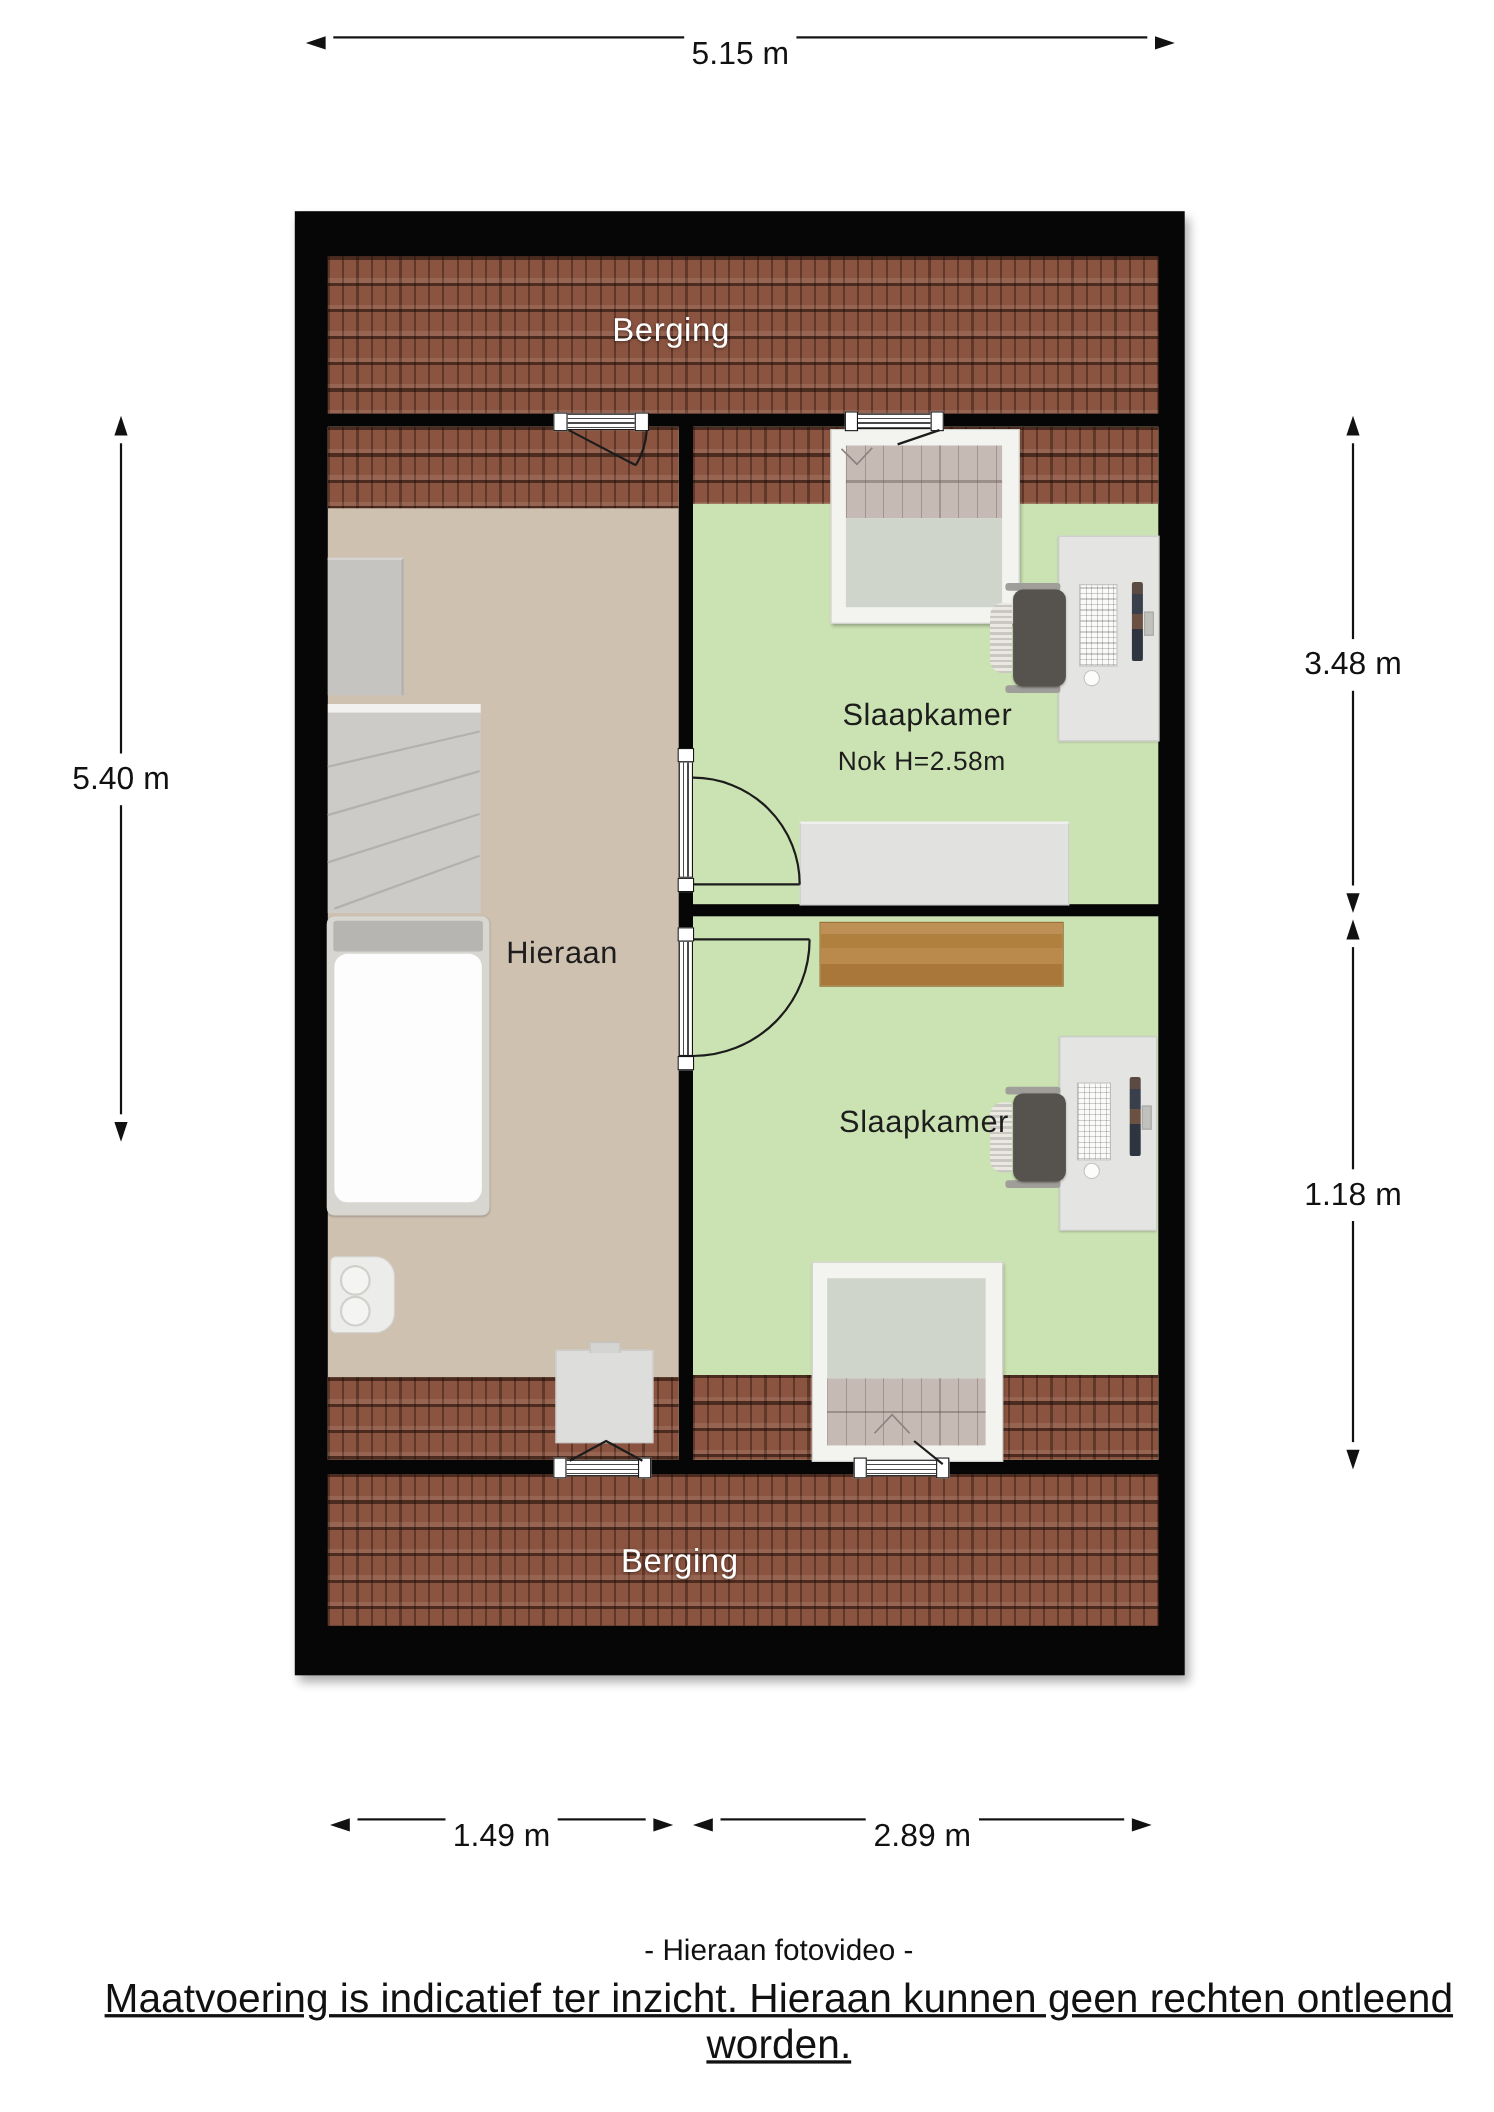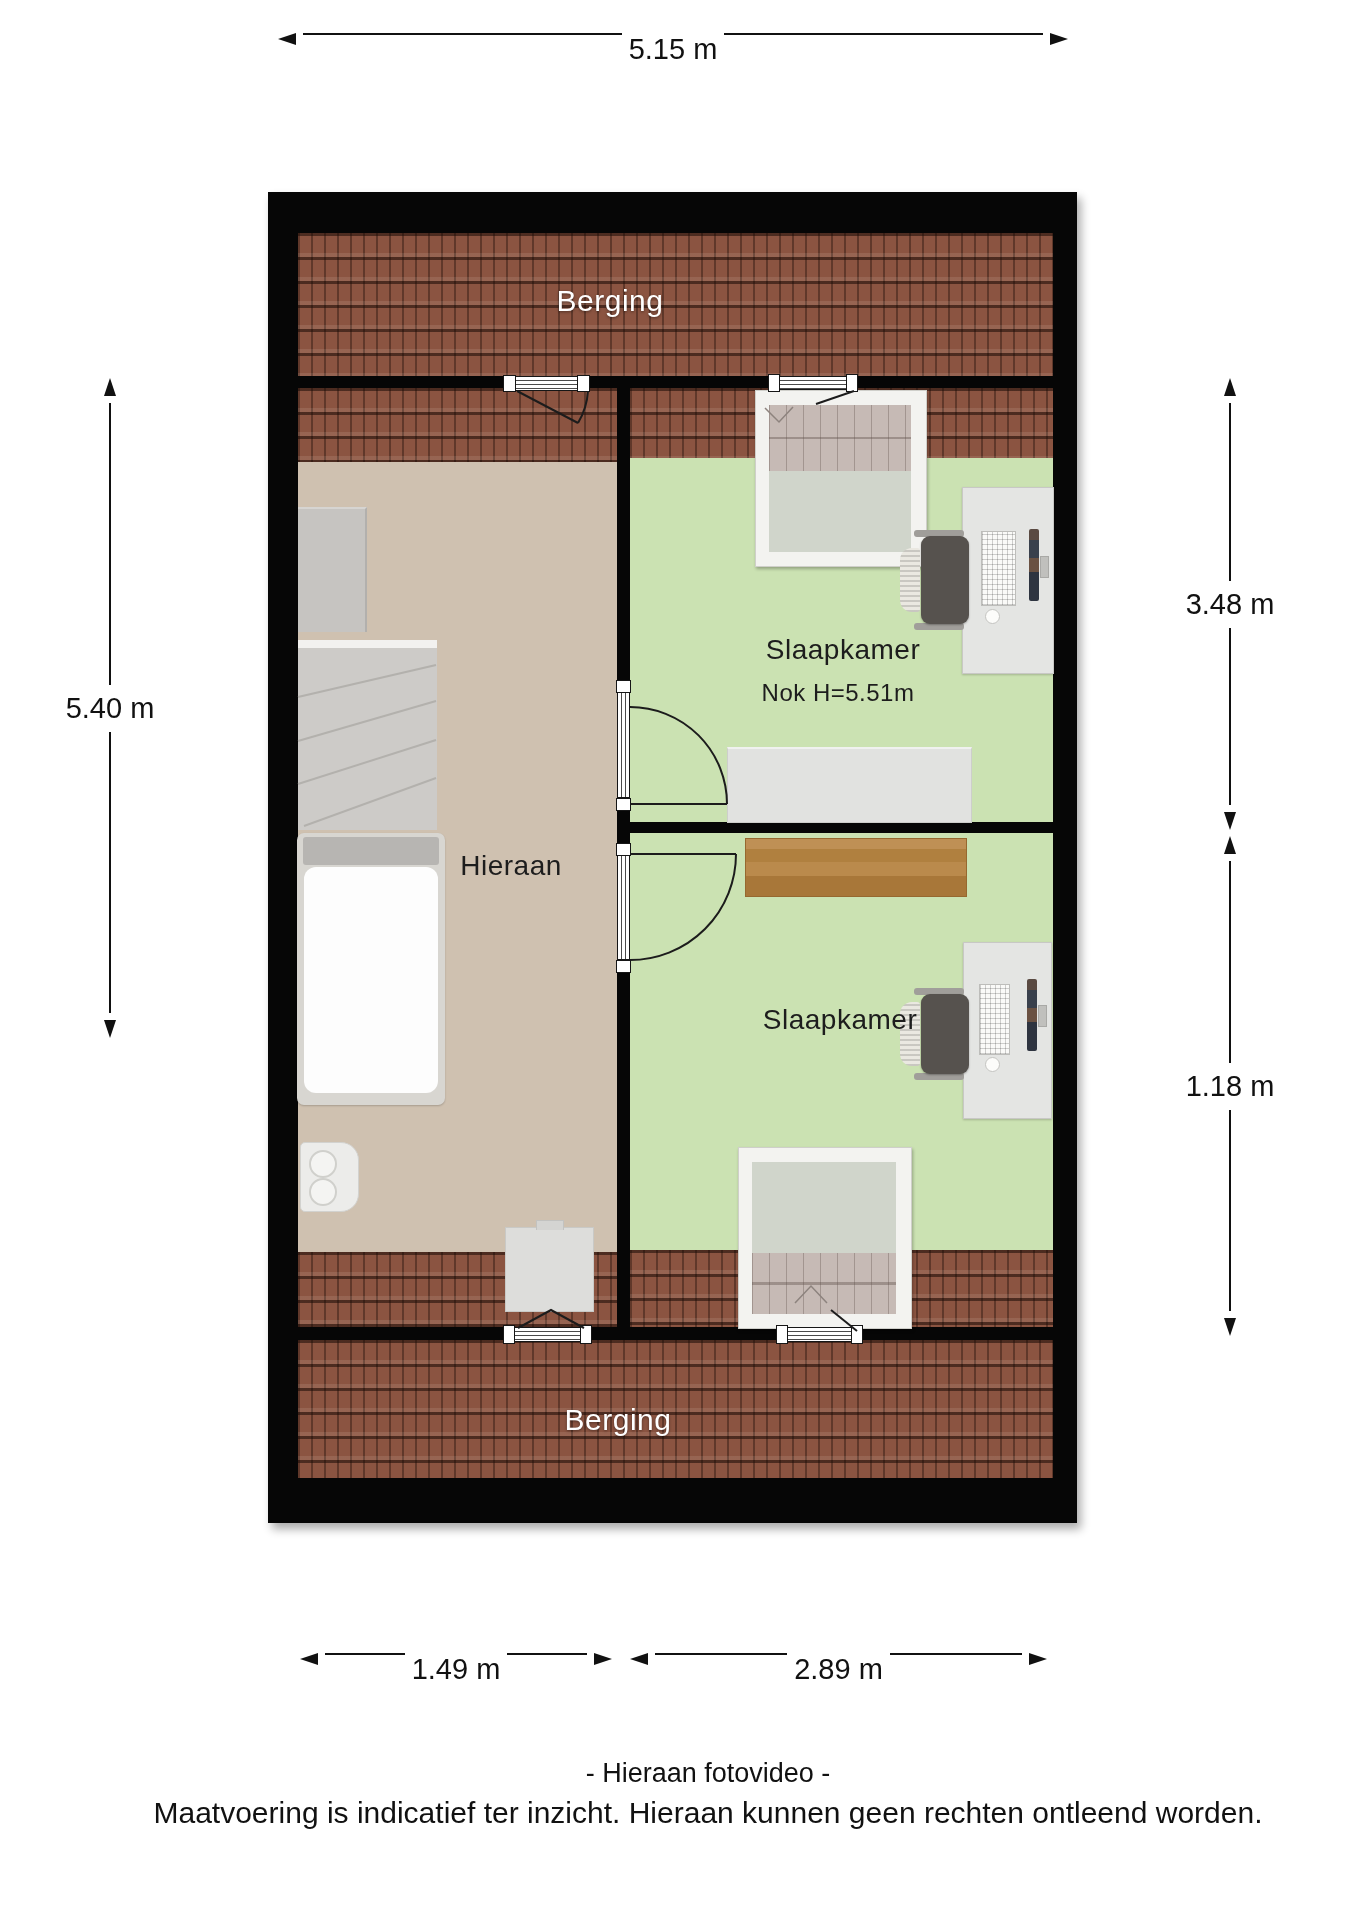--- a/index.html
+++ b/index.html
@@ -74,21 +74,21 @@
   .head-r{width:0;height:0;border-top:6px solid transparent;border-bottom:6px solid transparent;border-left:18px solid #111;}
   .dim-v{position:absolute;display:flex;flex-direction:column;align-items:center;gap:7px;}
   .dim-v .line{width:0;flex:1;border-left:2px solid #111;}
   .head-u{width:0;height:0;border-left:6px solid transparent;border-right:6px solid transparent;border-bottom:18px solid #111;}
   .head-d{width:0;height:0;border-left:6px solid transparent;border-right:6px solid transparent;border-top:18px solid #111;}
   .dim-label{font-size:29px;color:#111;white-space:nowrap;}
 
   
   #footer{position:absolute;left:0;right:0;top:1758px;padding-left:58px;text-align:center;color:#111;}
   #footer .l1{font-size:27px;margin-bottom:7px;}
-  #footer .l2{font-size:30px;}
+  #footer .l2{font-size:37px;text-decoration:underline;}
 
   svg.overlay{position:absolute;inset:0;pointer-events:none;}
 </style>
 </head>
 <body>
 
 <div id="page">
 
   <div id="plan">
 
@@ -206,21 +206,21 @@
         <path d="M 30 505 L 168 473"></path>
         <path d="M 30 549 L 168 509"></path>
         <path d="M 30 592 L 168 548"></path>
         <path d="M 36 634 L 168 586"></path>
       </g>
     </svg>
 
     <div class="room-label light" style="left:342px;top:109px;">Berging</div>
     <div class="room-label" style="left:243px;top:674px;">Hieraan</div>
     <div class="room-label" style="left:575px;top:458px;">Slaapkamer</div>
-    <div class="room-label small" style="left:570px;top:501px;">Nok H=5.51m</div>
+    <div class="room-label small" style="left:570px;top:501px;">Nok H=2.58m</div>
     <div class="room-label" style="left:572px;top:828px;">Slaapkamer</div>
     <div class="room-label light" style="left:350px;top:1228px;">Berging</div>
   </div>
 
   <div class="dim-h" style="left:278px;top:33px;width:790px;height:30px;">
     <span class="head-l"></span>
     <span class="line"></span>
     <span class="dim-label">5.15 m</span>
     <span class="line"></span>
     <span class="head-r"></span>

